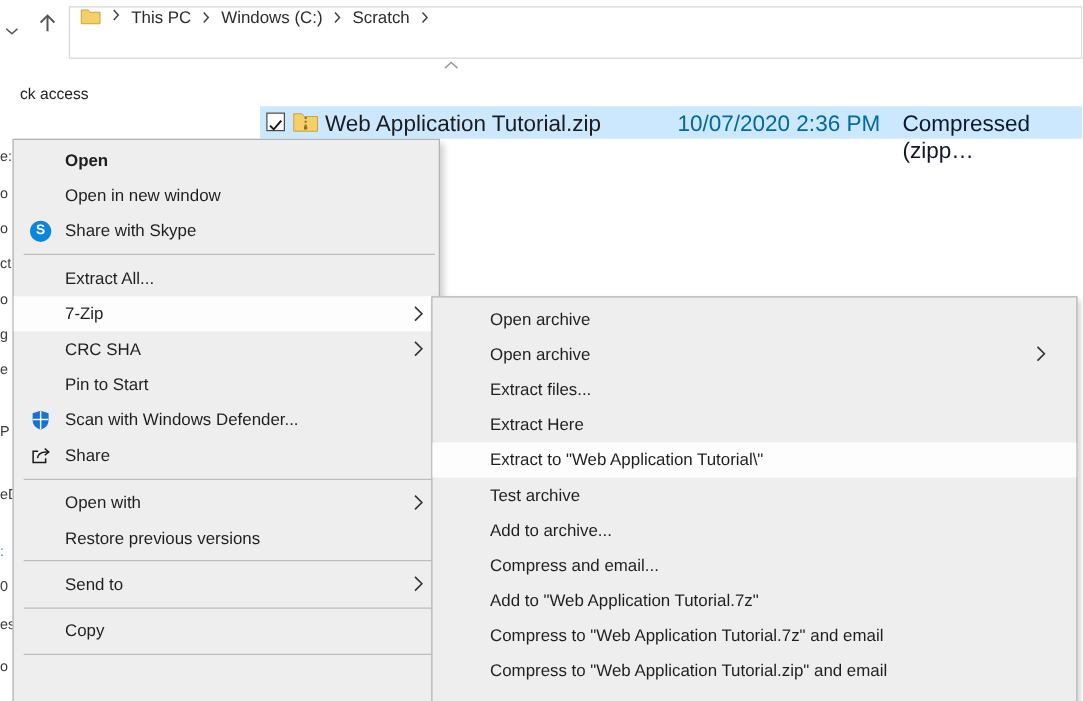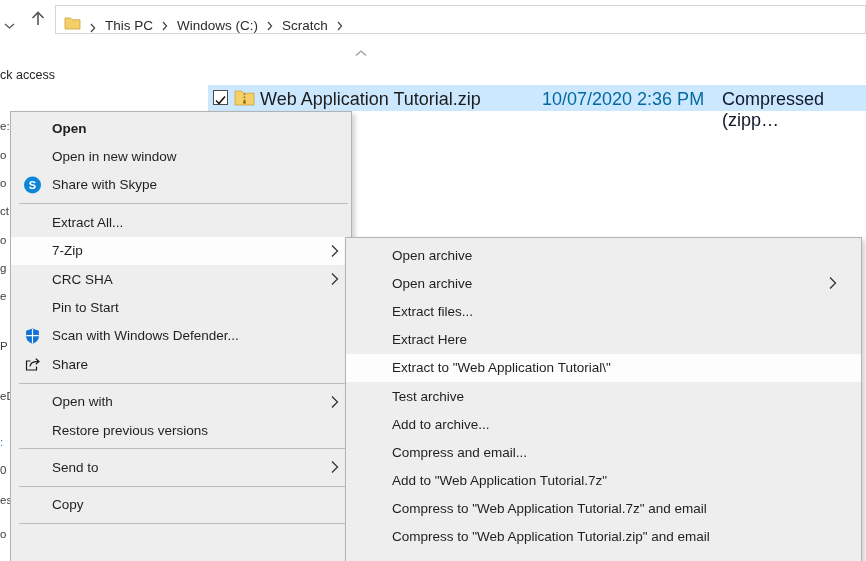--- a/index.html
+++ b/index.html
@@ -3,29 +3,29 @@
 <meta charset="utf-8">
 <style>
   * { margin:0; padding:0; box-sizing:border-box; }
   html,body { width:866px; height:561px; overflow:hidden; background:#fff;
     font-family:"Liberation Sans","DejaVu Sans",sans-serif; }
   #stage { position:relative; width:866px; height:561px; background:#fff; overflow:hidden; }
 
   
   .addr-chevron { position:absolute; left:4px; top:16px; }
   .addr-up { position:absolute; left:30px; top:10px; }
-  .address-bar { position:absolute; left:55px; top:5px; right:0; height:29px;
-    border:1px solid #d6d6d6; background:#fff; display:flex; align-items:flex-end;
+  .address-bar { position:absolute; left:55px; top:5px; right:0; height:42px;
+    border:1px solid #d6d6d6; background:#fff; display:flex; align-items:flex-start;
     padding-left:8px; gap:9px; font-size:13.5px; color:#2b2b2b; }
   .crumb { display:flex; align-items:center; gap:9px; }
   .crumb-label { cursor:default; }
   .bc-sep { display:inline-flex; margin-top:1px; }
 
   
-  .quick-access { position:absolute; left:0; top:68px; font-size:12.5px; color:#222; white-space:nowrap; }
+  .quick-access { position:absolute; left:0; top:68px; font-size:12.5px; color:#222; white-space:nowrap;padding-left:16px; }
   .edge-frag { position:absolute; left:0; font-size:11.5px; color:#3c3c3c; white-space:nowrap; }
 
   
   .list-header { position:absolute; left:208px; top:50px; right:0; height:25px;
     font-size:13px; color:#4d7299; }
   .hdr-checkbox { position:absolute; left:3px; top:3px; width:15px; height:15px;
     border:1px solid #8a8a8a; background:#fff; }
   .hdr-name { position:absolute; left:29px; top:3px; }
   .hdr-date { position:absolute; left:334px; top:3px; }
   .hdr-type { position:absolute; left:516px; top:3px; }

